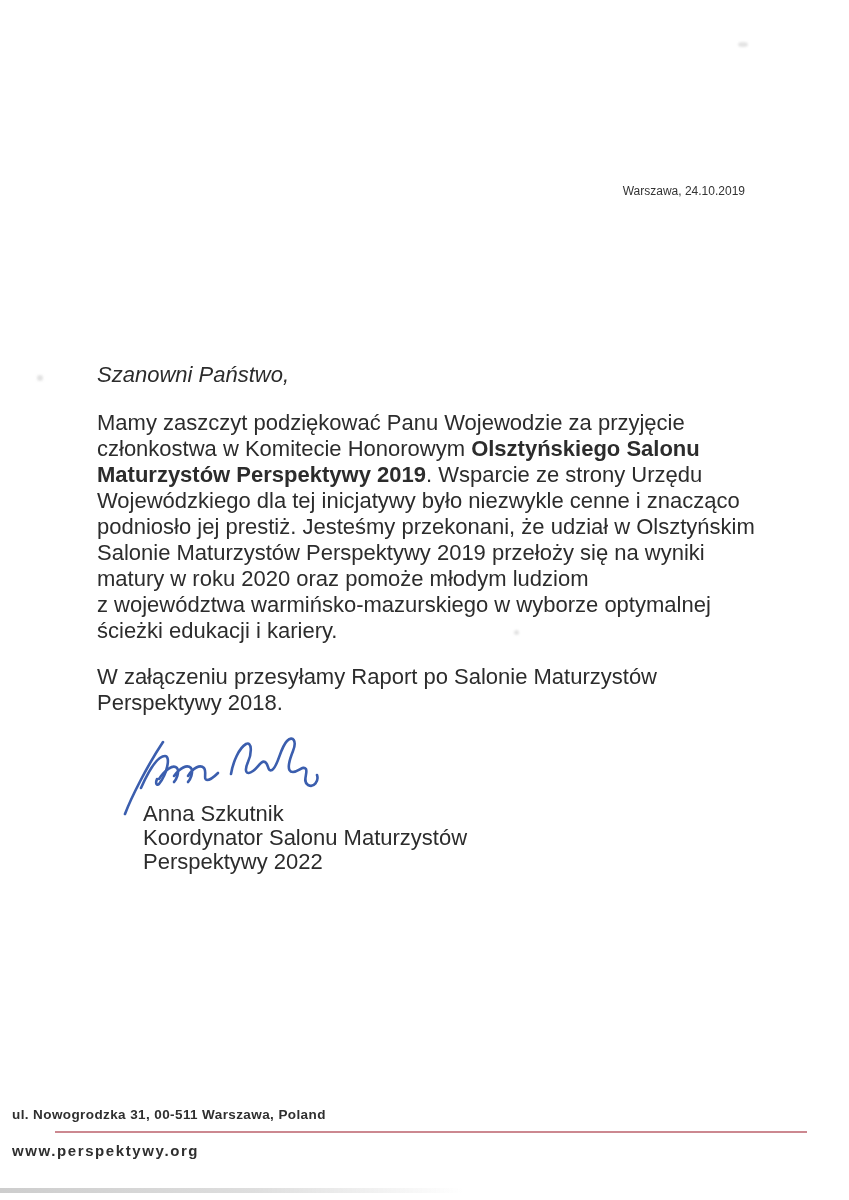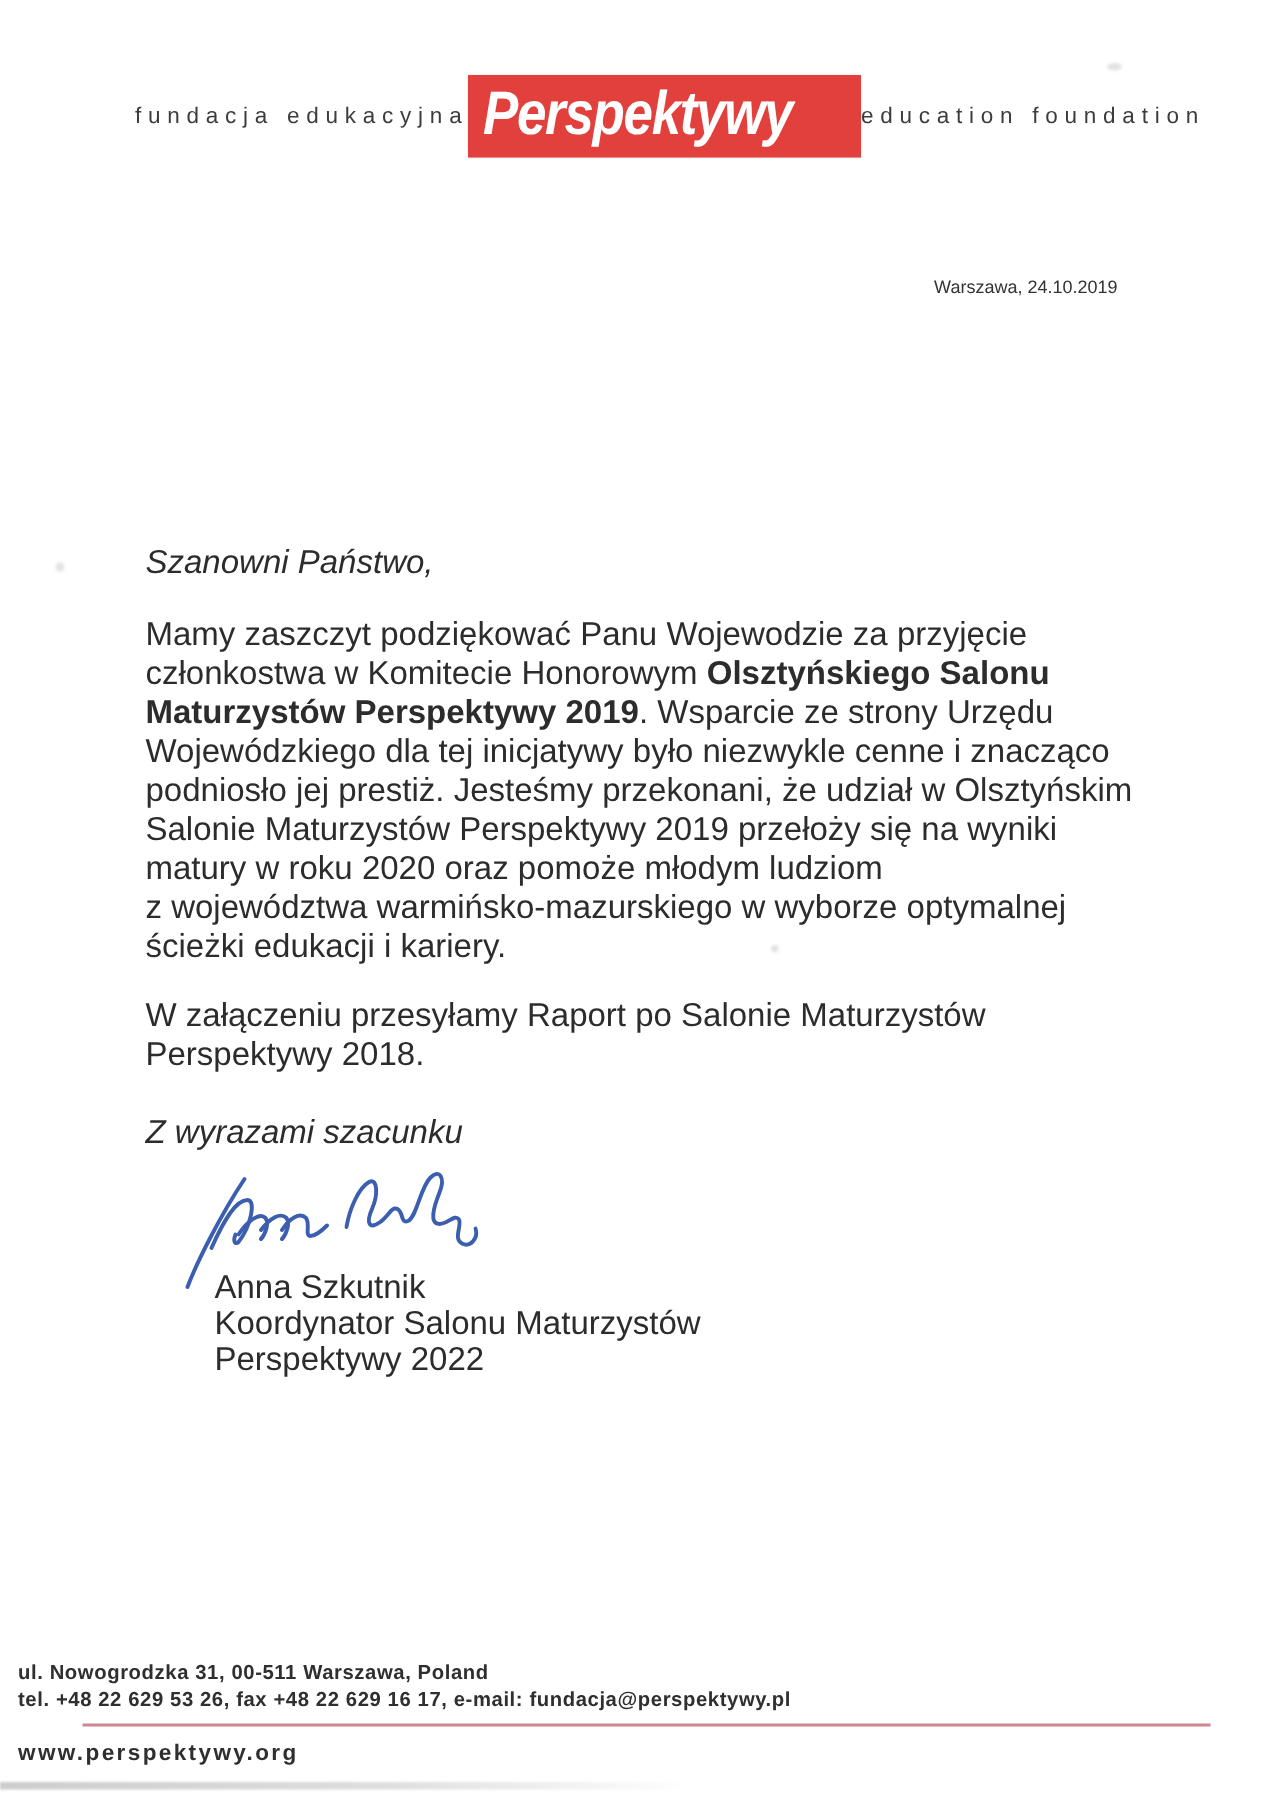--- a/index.html
+++ b/index.html
@@ -145,58 +145,49 @@
   }
   .artifact-top-right { left: 738px; top: 42px; width: 10px; height: 5px; }
   .artifact-left-margin { left: 37px; top: 375px; width: 6px; height: 6px; }
   .artifact-mid { left: 514px; top: 630px; width: 5px; height: 5px; }
 </style>
 </head>
 <body>
 
 <div class="page">
 
-  <div class="letterhead">
-    <span class="letterhead-side-text">fundacja edukacyjna</span>
-    <span class="logo-box" style="background: rgb(226, 64, 61);">
-      <span class="logo-text">Perspektywy</span>
-    </span>
-    <span class="letterhead-side-text">education foundation</span>
-  </div>
 
   <div class="date-line">Warszawa, 24.10.2019</div>
 
   <div class="letter-body">
     <p class="salutation">Szanowni Państwo,</p>
 
     <p class="para"><span>Mamy zaszczyt podziękować Panu Wojewodzie za przyjęcie członkostwa w Komitecie Honorowym </span><b>Olsztyńskiego Salonu Maturzystów Perspektywy 2019</b><span>. Wsparcie ze strony Urzędu Wojewódzkiego dla tej inicjatywy było niezwykle cenne i znacząco podniosło jej prestiż. Jesteśmy przekonani, że udział w Olsztyńskim Salonie Maturzystów Perspektywy 2019 przełoży się na wyniki matury w roku 2020 oraz pomoże młodym ludziom
 z województwa warmińsko-mazurskiego w wyborze optymalnej ścieżki edukacji i kariery.</span></p>
 
     <p class="para" style="margin-top:20px;">W załączeniu przesyłamy Raport po Salonie Maturzystów Perspektywy 2018.</p>
 
-    <p class="closing">Z wyrazami szacunku</p>
 
     <div class="signature-block">
       <svg class="signature-svg" width="270" height="86" viewBox="0 0 270 86">
         <g fill="none" stroke="#3b5eae" stroke-width="2.6" stroke-linecap="round" stroke-linejoin="round">
           <path d="M6 84 C 12 68, 28 36, 44 12"></path>
           <path d="M22 58 C 30 40, 38 26, 46 26 C 52 26, 48 44, 40 54 C 38 56, 36 54, 38 49"></path>
           <path d="M40 49 C 46 40, 54 34, 58 38 C 61 42, 57 50, 55 52 M55 46 C 61 38, 68 34, 72 38 C 75 42, 71 50, 69 52 M69 46 C 74 38, 81 34, 85 38 C 88 42, 84 50, 88 50 C 92 50, 96 46, 99 43"></path>
           <path d="M112 44 C 114 32, 120 18, 127 14 C 133 11, 133 23, 129 32 C 125 41, 127 46, 134 41 C 140 37, 142 30, 146 32 C 150 34, 148 42, 153 40 C 159 37, 161 18, 168 11 C 174 5, 178 11, 174 21 C 170 31, 167 42, 174 42 C 180 42, 184 35, 187 39 C 189 43, 183 52, 189 55 C 195 58, 200 51, 198 45"></path>
         </g>
       </svg>
       <p class="sig-name">Anna Szkutnik</p>
       <p class="sig-title">Koordynator Salonu Maturzystów</p>
       <p class="sig-title">Perspektywy 2022</p>
     </div>
   </div>
 
   <div class="footer">
     <div class="footer-line">ul. Nowogrodzka 31, 00-511 Warszawa, Poland</div>
-    <div class="footer-line">tel. +48 22 629 53 26, fax +48 22 629 16 17, e-mail: fundacja@perspektywy.pl</div>
     <div class="footer-divider" style="background: rgb(204, 136, 144);"></div>
     <div class="footer-website">www.perspektywy.org</div>
   </div>
 
   <div class="scan-strip"></div>
   <div class="artifact artifact-top-right"></div>
   <div class="artifact artifact-left-margin"></div>
   <div class="artifact artifact-mid"></div>
 
 </div>

